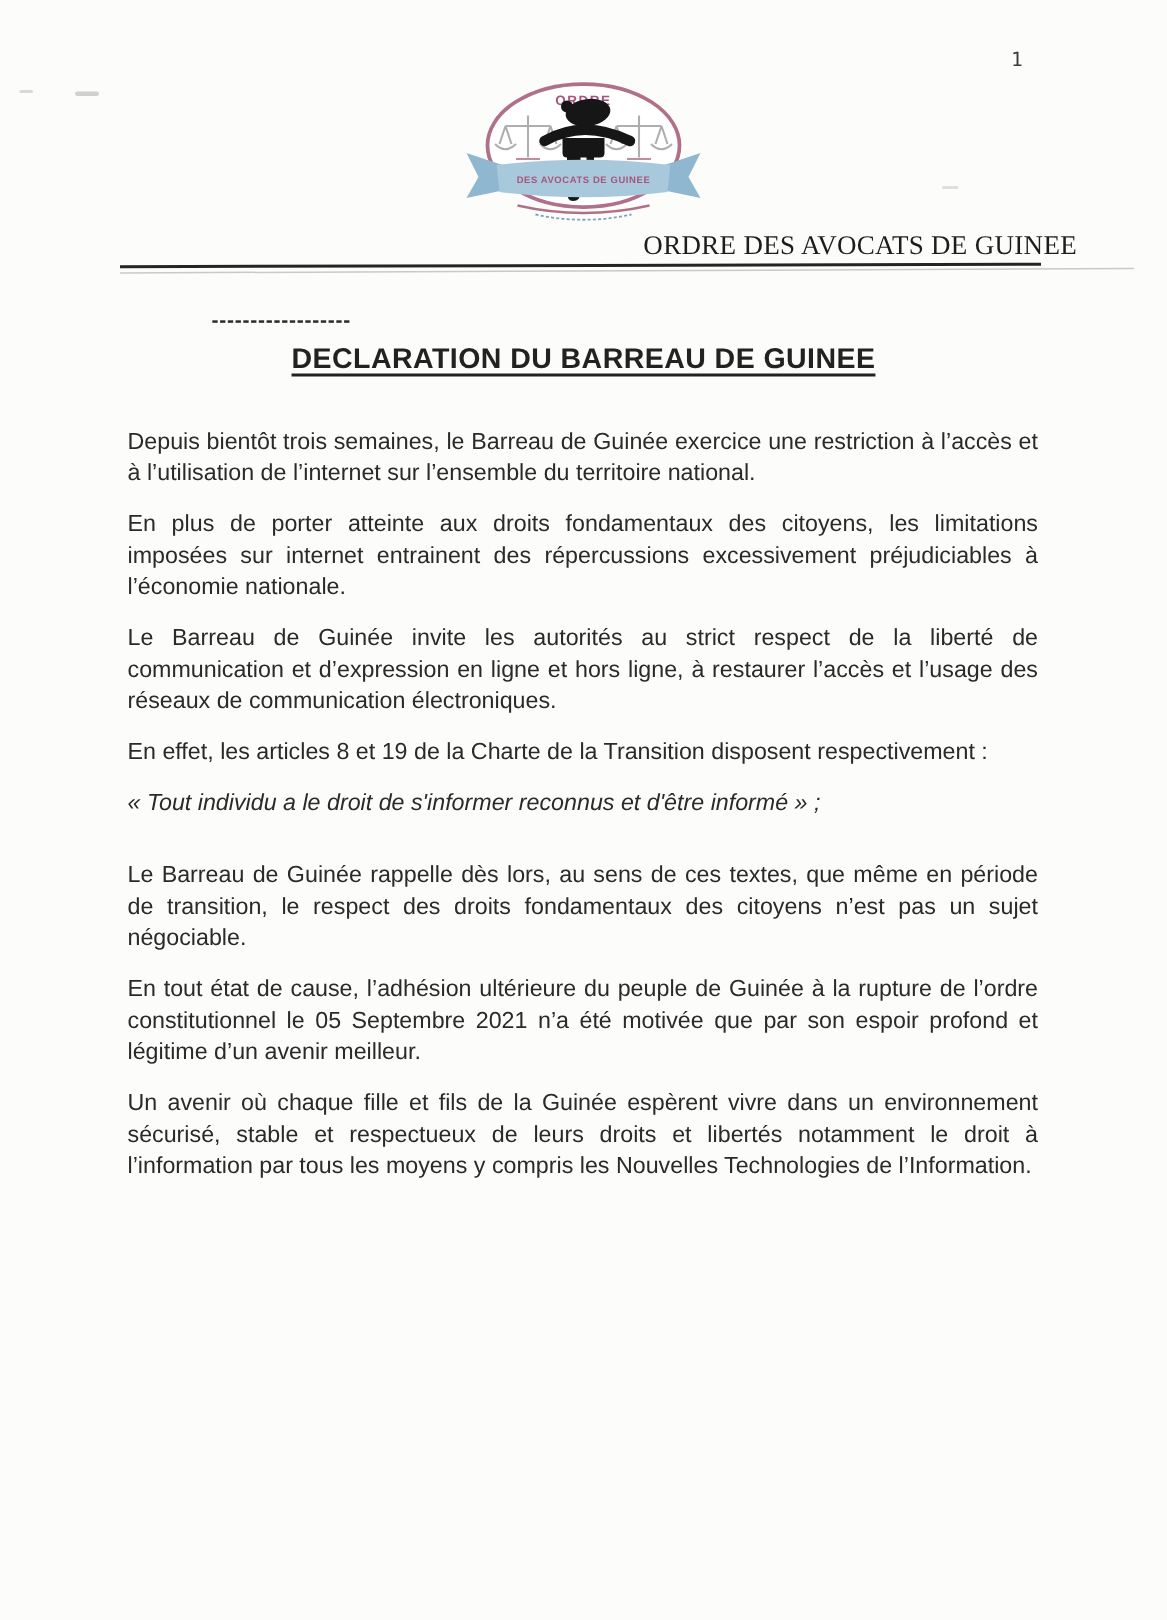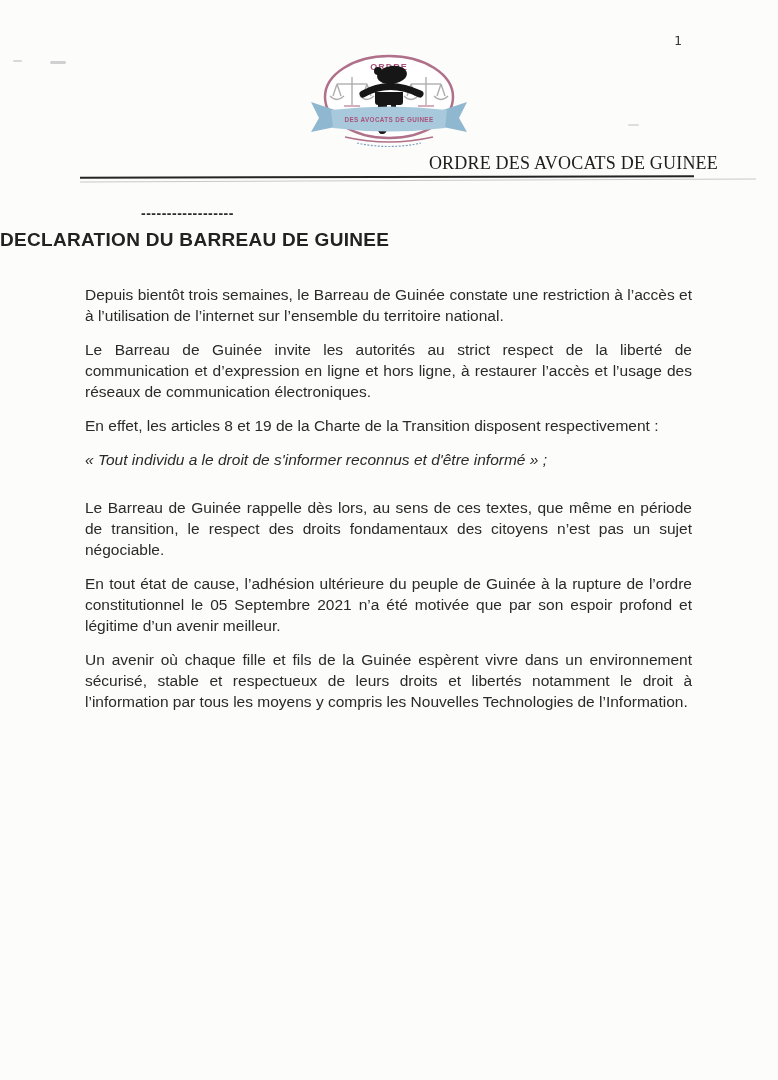--- a/index.html
+++ b/index.html
@@ -79,24 +79,26 @@
     font-size: 14px;
     letter-spacing: 0.5px;
     color: #2c2c2c;
   }
   .doc-title {
     position: absolute;
     top: 229px;
     left: 0;
     right: 0;
     margin: 0;
+    text-align: center;
     font-size: 19px;
     font-weight: bold;
     letter-spacing: 0.3px;
     color: #222;
+    text-decoration: underline;
     text-decoration-thickness: 2px;
     text-underline-offset: 4px;
   }
   .doc-body {
     position: absolute;
     top: 284px;
     left: 85px;
     width: 607px;
   }
   .para {
@@ -167,21 +169,22 @@
   </div>
 
   <div class="org-title">ORDRE DES AVOCATS DE GUINEE</div>
   <div class="rule-dark"></div>
   <div class="rule-light"></div>
   <div class="dashes">------------------</div>
 
   <h1 class="doc-title">DECLARATION DU BARREAU DE GUINEE</h1>
 
   <div class="doc-body">
-      <p class="para">Depuis bientôt trois semaines, le Barreau de Guinée constate une restriction à l’accès et à l’utilisation de l’internet sur l’ensemble du territoire national.</p>
+      <p class="para">Depuis bientôt trois semaines, le Barreau de Guinée exercice une restriction à l’accès et à l’utilisation de l’internet sur l’ensemble du territoire national.</p>
+      <p class="para">En plus de porter atteinte aux droits fondamentaux des citoyens, les limitations imposées sur internet entrainent des répercussions excessivement préjudiciables à l’économie nationale.</p>
       <p class="para">Le Barreau de Guinée invite les autorités au strict respect de la liberté de communication et d’expression en ligne et hors ligne, à restaurer l’accès et l’usage des réseaux de communication électroniques.</p>
       <p class="para">En effet, les articles 8 et 19 de la Charte de la Transition disposent respectivement :</p>
       <p class="para italic">« Tout individu a le droit de s'informer reconnus et d'être informé » ;</p>
       <p class="para extra-space">Le Barreau de Guinée rappelle dès lors, au sens de ces textes, que même en période de transition, le respect des droits fondamentaux des citoyens n’est pas un sujet négociable.</p>
       <p class="para">En tout état de cause, l’adhésion ultérieure du peuple de Guinée à la rupture de l’ordre constitutionnel le 05 Septembre 2021 n’a été motivée que par son espoir profond et légitime d’un avenir meilleur.</p>
       <p class="para">Un avenir où chaque fille et fils de la Guinée espèrent vivre dans un environnement sécurisé, stable et respectueux de leurs droits et libertés notamment le droit à l’information par tous les moyens y compris les Nouvelles Technologies de l’Information.</p>
     </div>
 
 </div>
 

